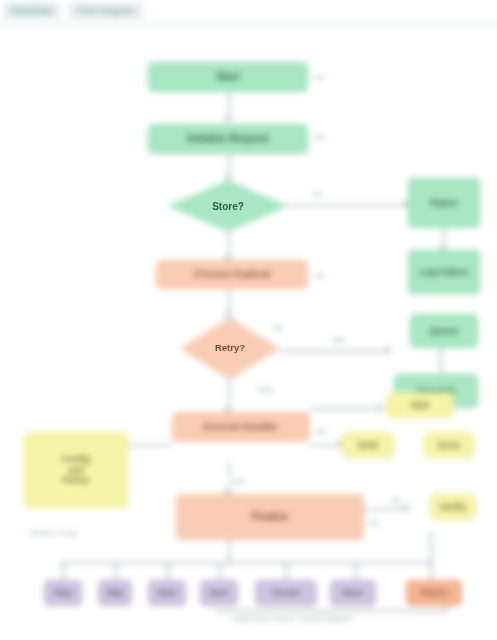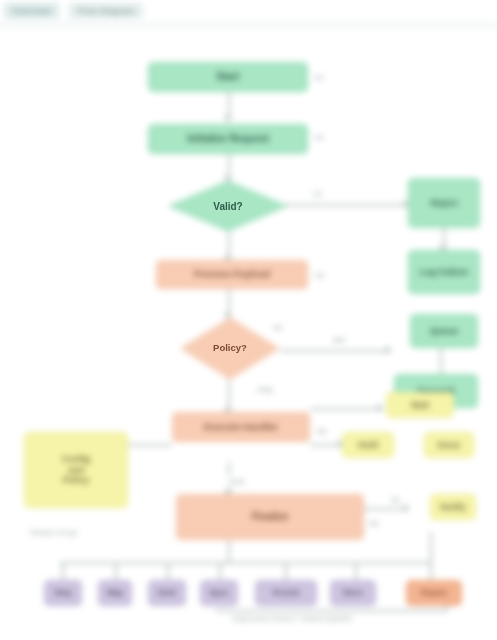--- a/index.html
+++ b/index.html
@@ -169,40 +169,40 @@
   </div>
 
   <div class="node green" style="left:148px;top:92px;width:160px;height:30px;font-size:10px;font-weight:600;">
     <span>Initialize Request</span>
   </div>
 
   <div class="diamond d-green" style="left:168px;top:148px;width:120px;height:52px;font-size:10px;">
     <svg class="dshape" viewBox="0 0 120 52" preserveAspectRatio="none">
       <polygon points="60,1 119,26 60,51 1,26" fill="#a8e6c4" stroke="#8fd9b2" stroke-width="1"></polygon>
     </svg>
-    <span>Valid?</span>
+    <span>Store?</span>
   </div>
 
   <div class="node green" style="left:408px;top:146px;width:72px;height:50px;font-size:9px;font-weight:600;">
     <span>Reject</span>
   </div>
 
   <div class="node green" style="left:408px;top:218px;width:72px;height:44px;font-size:9px;font-weight:600;">
     <span>Log Failure</span>
   </div>
 
   <div class="node orange" style="left:156px;top:228px;width:152px;height:29px;font-size:9.5px;font-weight:600;">
     <span>Process Payload</span>
   </div>
 
   <div class="diamond d-orange" style="left:180px;top:285px;width:100px;height:63px;font-size:9.5px;">
     <svg class="dshape" viewBox="0 0 100 63" preserveAspectRatio="none">
       <polygon points="50,1 99,31.5 50,62 1,31.5" fill="#f8cdb4" stroke="#f2bda0" stroke-width="1"></polygon>
     </svg>
-    <span>Policy?</span>
+    <span>Retry?</span>
   </div>
 
   <div class="node green" style="left:410px;top:282px;width:68px;height:34px;font-size:9px;font-weight:600;">
     <span>Queue</span>
   </div>
 
   <div class="node green" style="left:394px;top:342px;width:84px;height:34px;font-size:9px;font-weight:600;">
     <span>Dispatch</span>
   </div>
 

